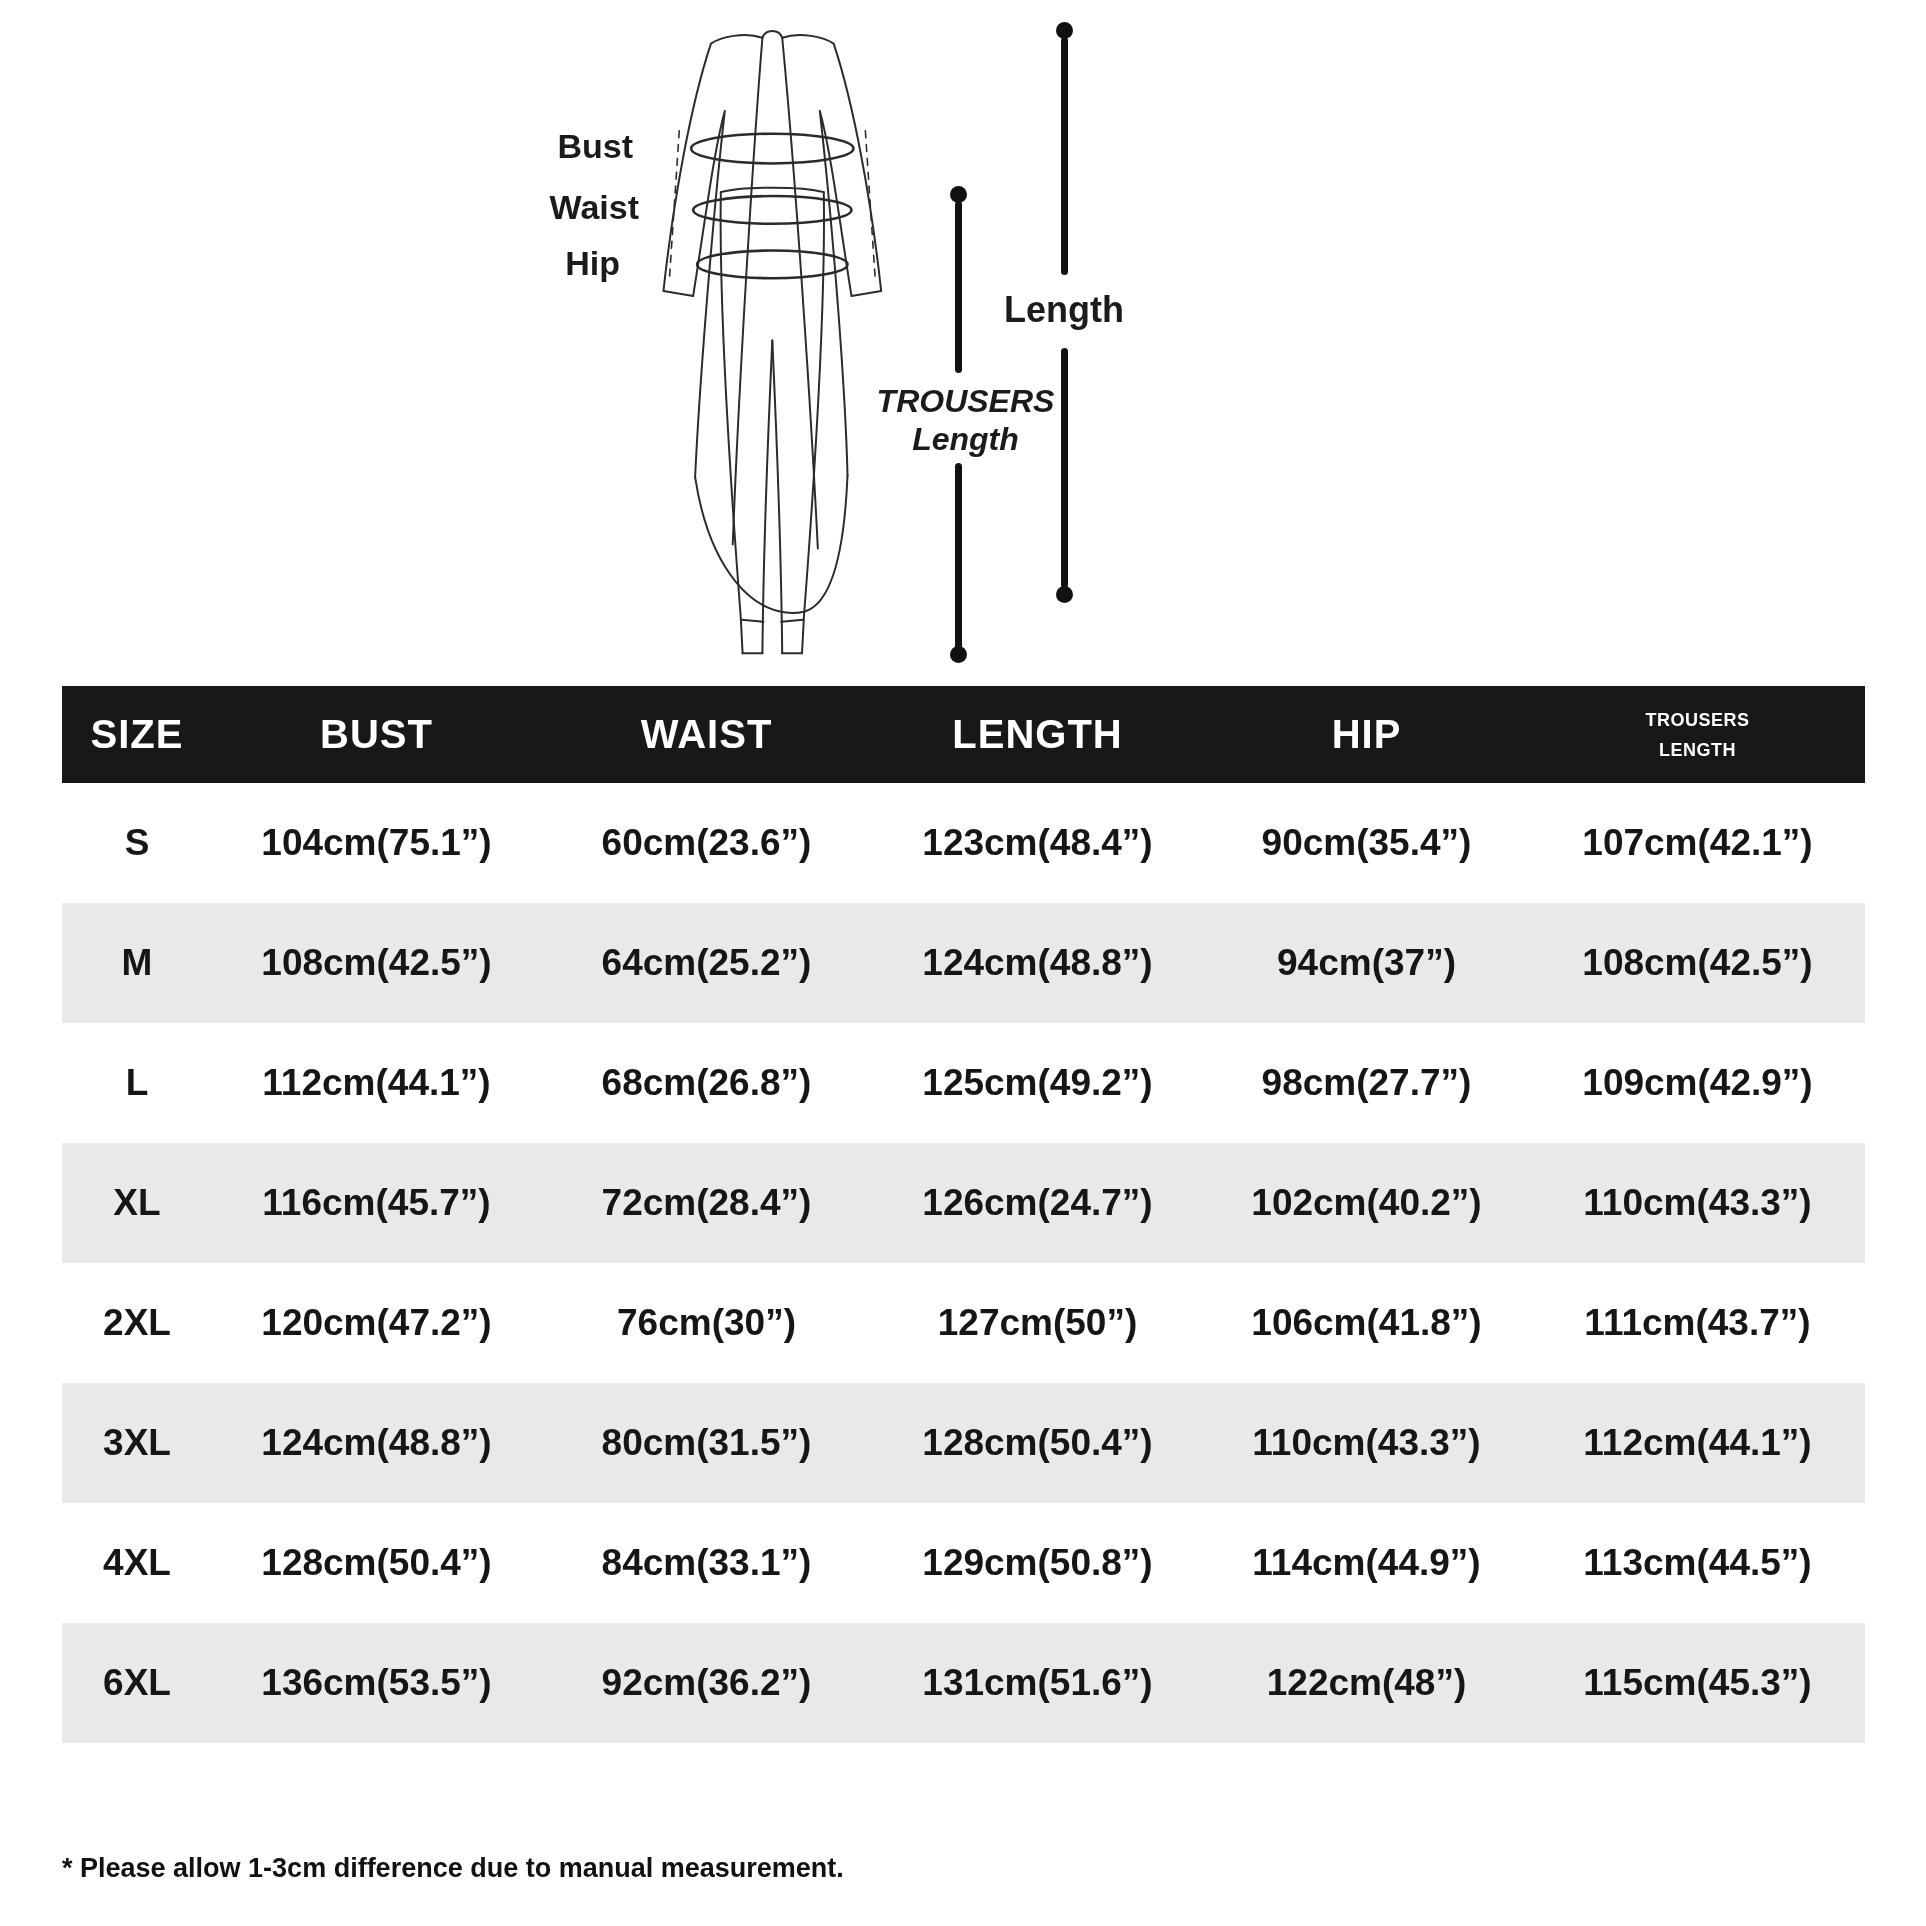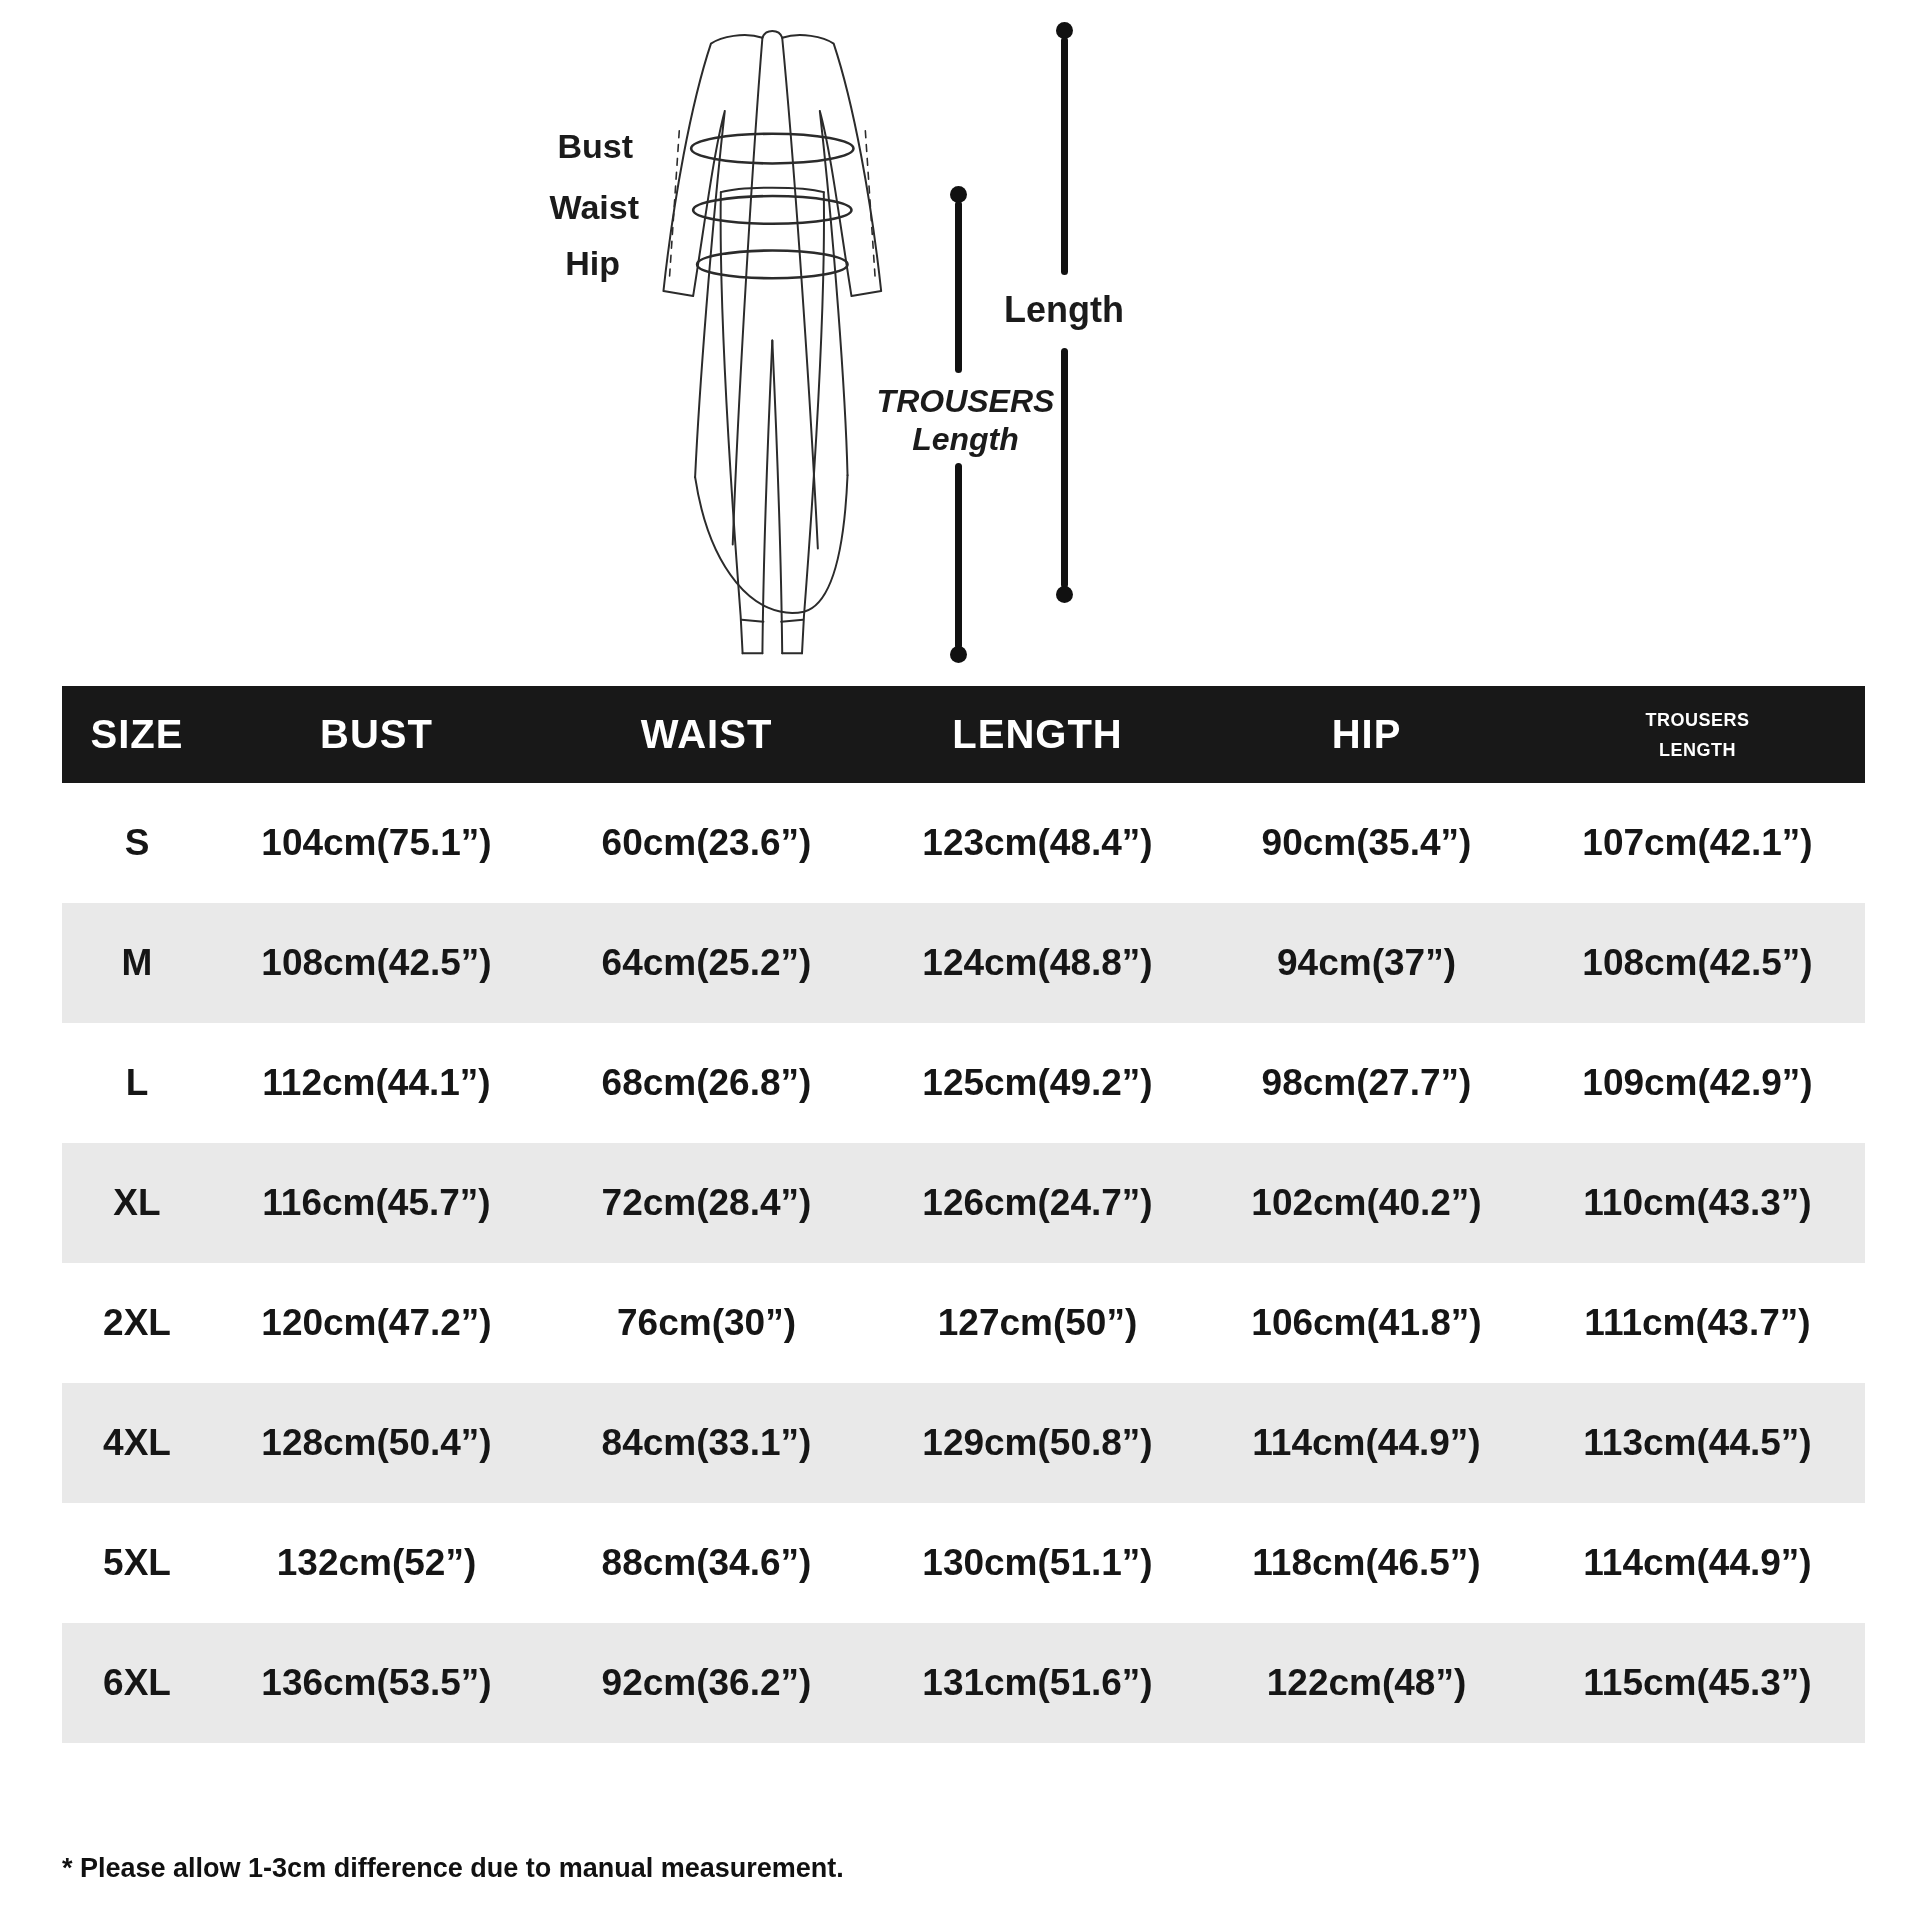--- a/index.html
+++ b/index.html
@@ -170,36 +170,36 @@
       </tr>
       <tr>
         <td>2XL</td>
         <td>120cm(47.2”)</td>
         <td>76cm(30”)</td>
         <td>127cm(50”)</td>
         <td>106cm(41.8”)</td>
         <td>111cm(43.7”)</td>
       </tr>
       <tr>
+        <td>3XL</td>
+        <td>124cm(48.8”)</td>
+        <td>80cm(31.5”)</td>
+        <td>128cm(50.4”)</td>
+        <td>110cm(43.3”)</td>
+        <td>112cm(44.1”)</td>
+      </tr>
+      <tr>
         <td>4XL</td>
         <td>128cm(50.4”)</td>
         <td>84cm(33.1”)</td>
         <td>129cm(50.8”)</td>
         <td>114cm(44.9”)</td>
         <td>113cm(44.5”)</td>
       </tr>
       <tr>
-        <td>5XL</td>
-        <td>132cm(52”)</td>
-        <td>88cm(34.6”)</td>
-        <td>130cm(51.1”)</td>
-        <td>118cm(46.5”)</td>
-        <td>114cm(44.9”)</td>
-      </tr>
-      <tr>
         <td>6XL</td>
         <td>136cm(53.5”)</td>
         <td>92cm(36.2”)</td>
         <td>131cm(51.6”)</td>
         <td>122cm(48”)</td>
         <td>115cm(45.3”)</td>
       </tr>
     </tbody>
 </table>
 

